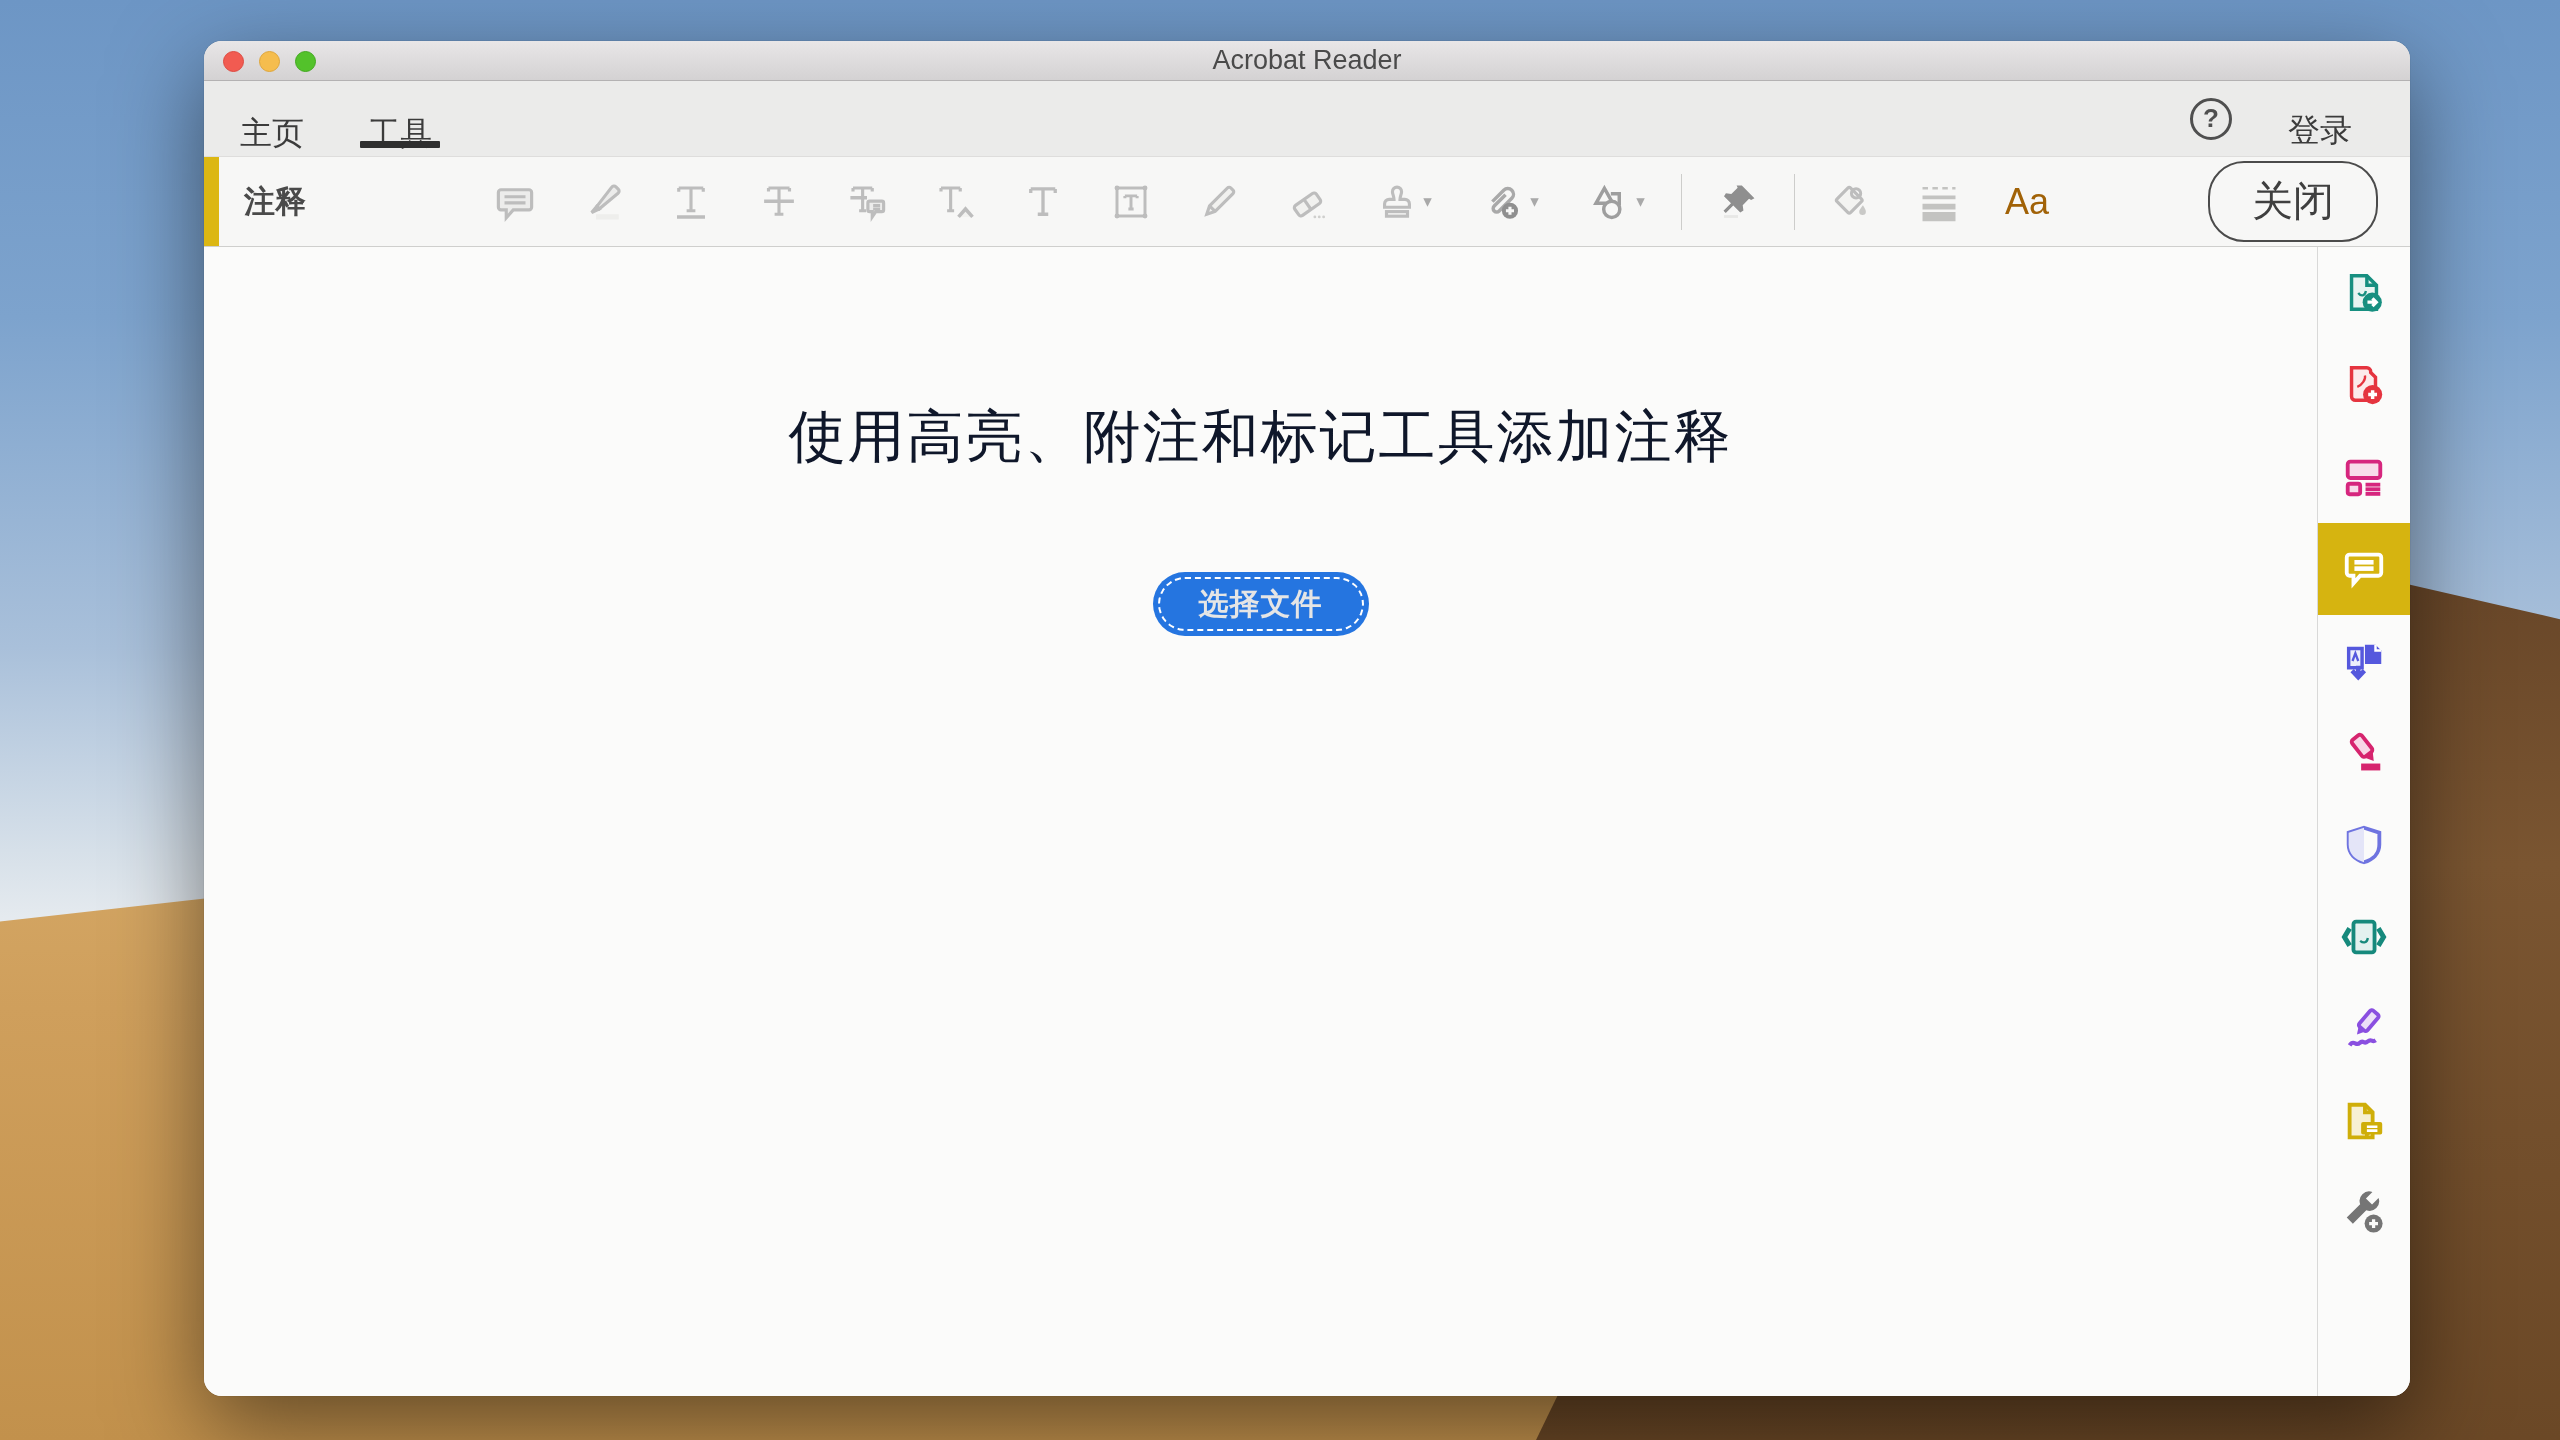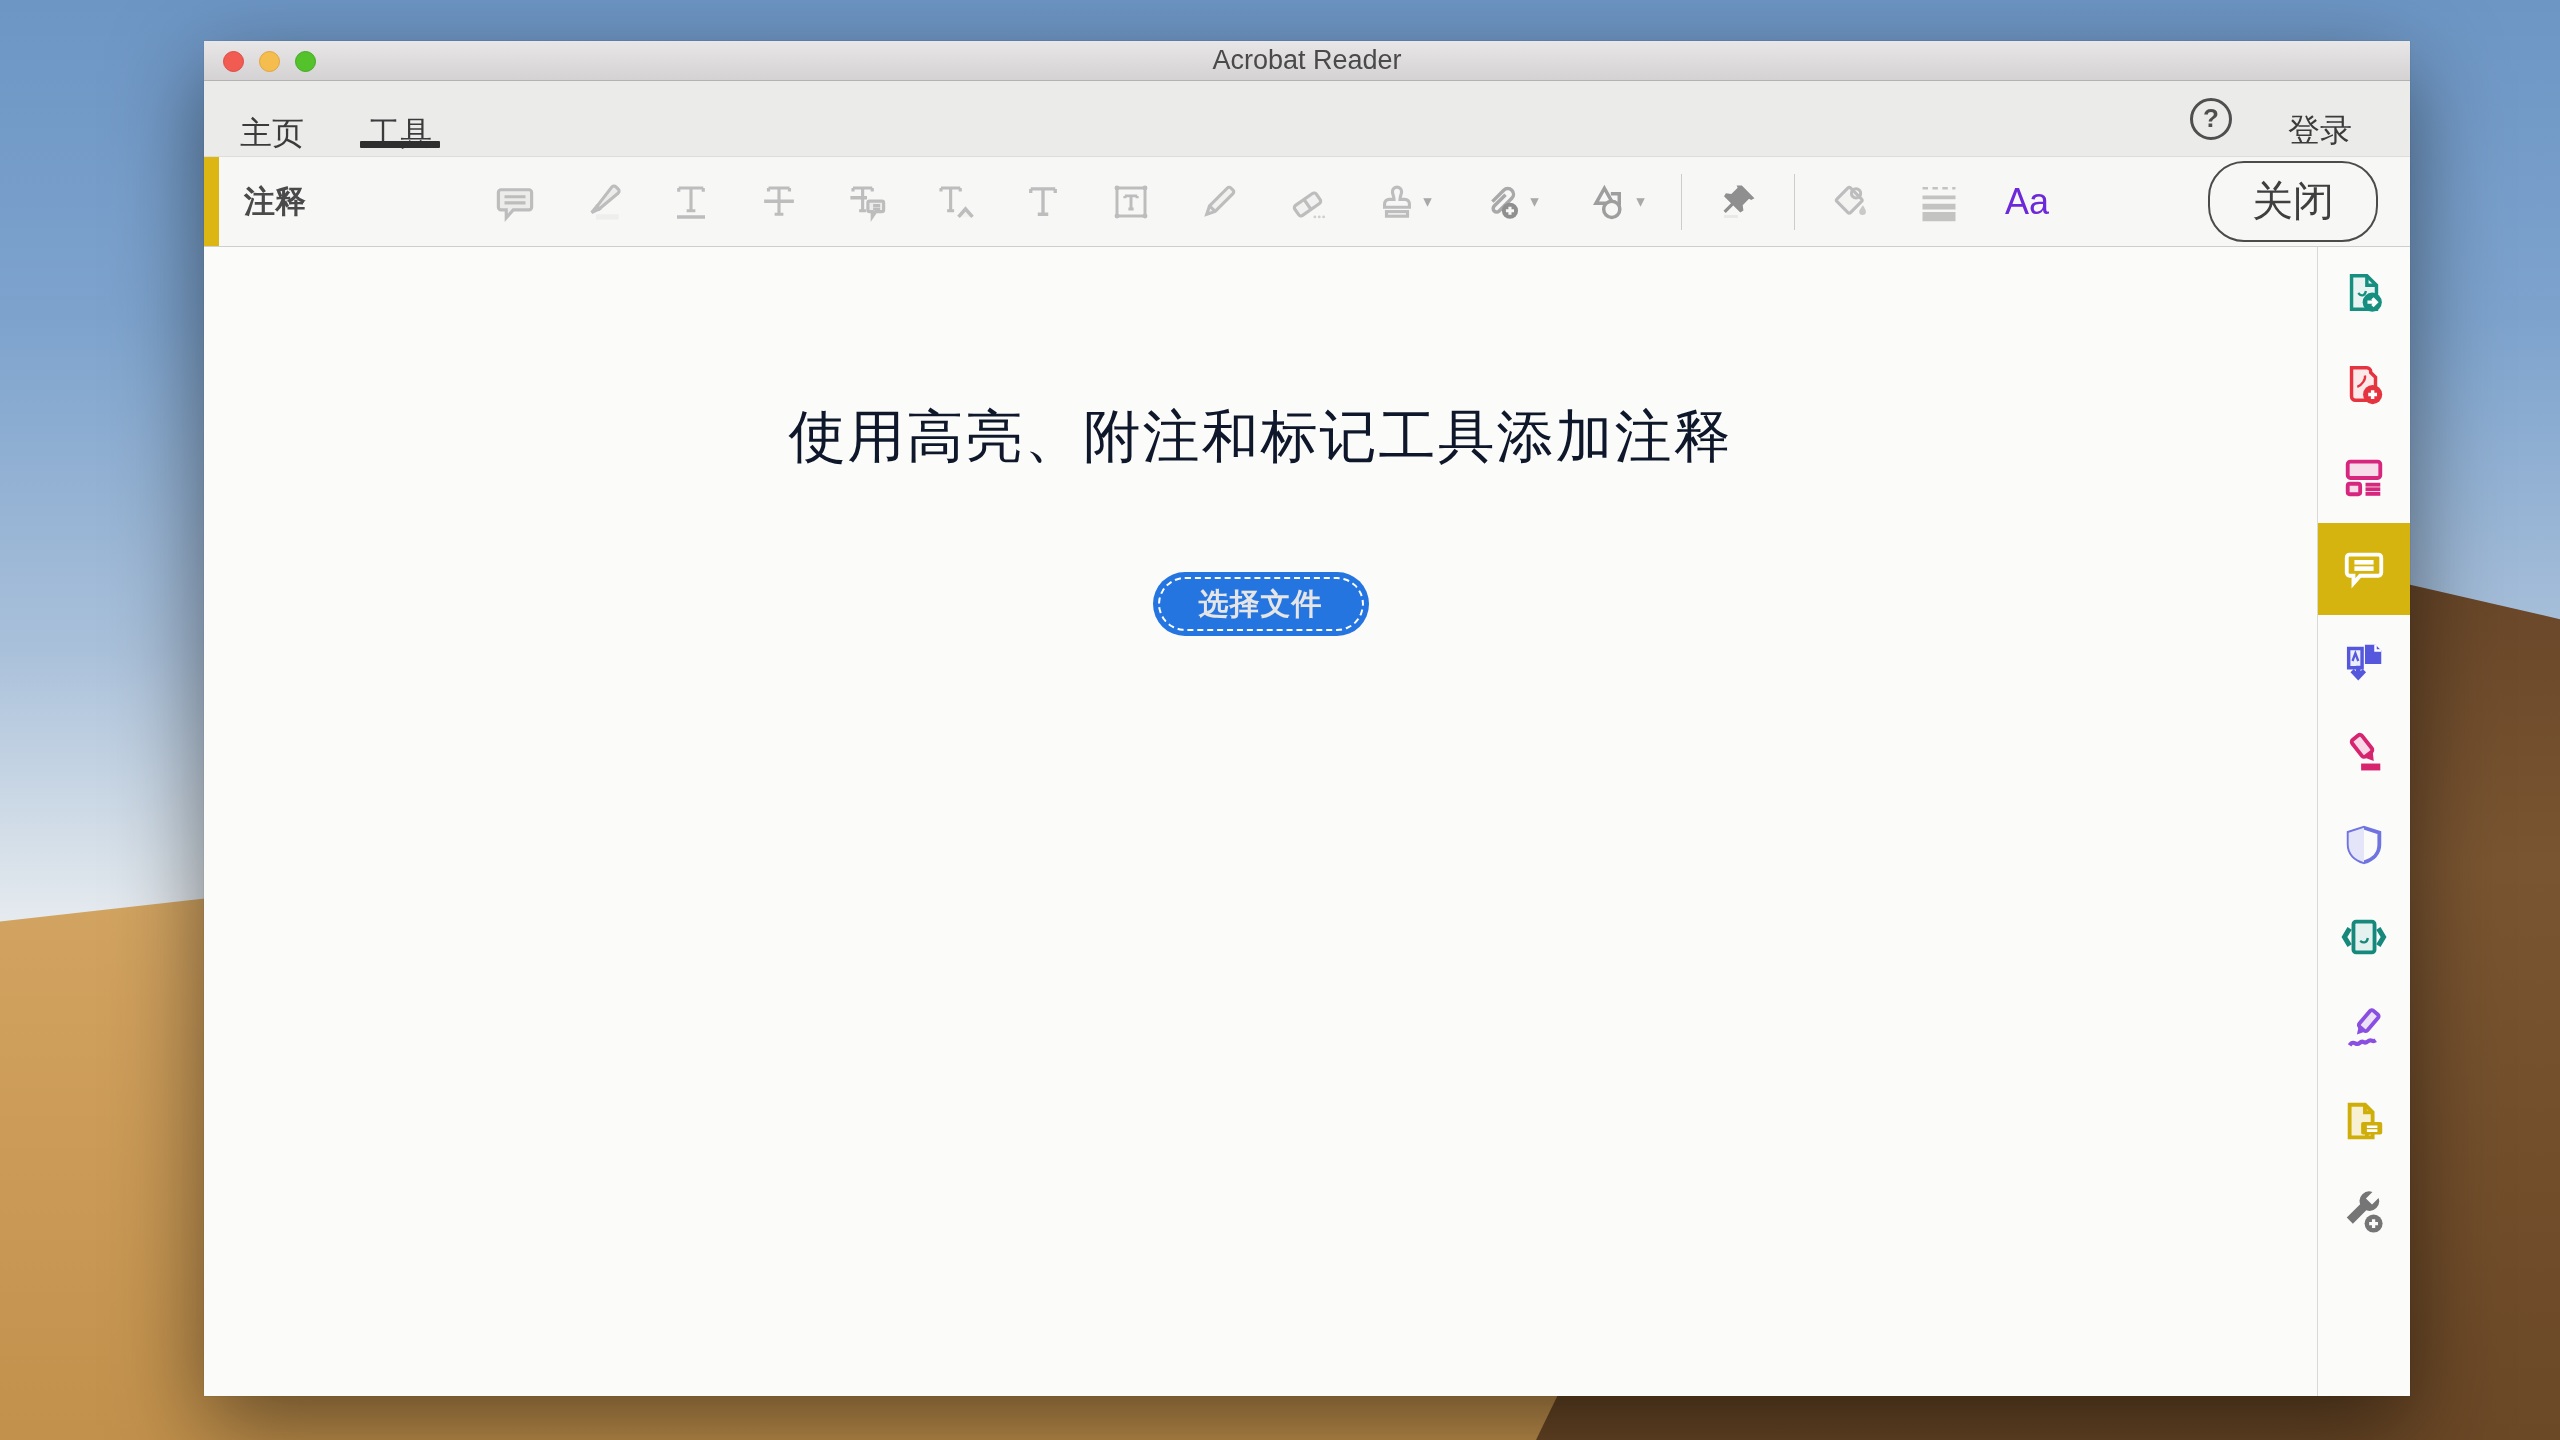--- a/index.html
+++ b/index.html
@@ -11,21 +11,21 @@
     background:linear-gradient(180deg,#6d96c5 0%,#7da3cd 22%,#a9c0da 45%,#d9e2ea 60%,#ecefF2 66%); }
   .dune-sand { position:absolute; left:0; top:0; width:100%; height:100%;
     background:linear-gradient(180deg,#ecd49b 0%,#e0b977 34%,#cf9f5c 70%,#c2914c 100%);
     clip-path:polygon(0 64%, 40% 56%, 100% 96%, 100% 100%, 0 100%); }
   .dune-brown { position:absolute; left:0; top:0; width:100%; height:100%;
     background:linear-gradient(180deg,#56381f 0%,#5f3f24 30%,#7a5531 60%,#6b4826 100%);
     clip-path:polygon(60% 100%, 78% 34%, 100% 43%, 100% 100%); }
 
   
   .window { position:absolute; left:204px; top:41px; width:2206px; height:1355px;
-    border-radius:1px; overflow:hidden; background:#fbfbfa;
+    border-radius:18px; overflow:hidden; background:#fbfbfa;
     box-shadow:0 30px 90px rgba(0,0,0,.5), 0 0 1px rgba(0,0,0,.4);
     display:flex; flex-direction:column; }
 
   
   .titlebar { height:40px; flex:0 0 40px; position:relative;
     background:linear-gradient(180deg,#e8e6e7 0%,#d4d2d3 100%);
     border-bottom:1px solid #b4b2b3; display:flex; align-items:center; justify-content:center; }
   .traffic { position:absolute; left:19px; top:10px; display:flex; gap:15px; }
   .light { width:21px; height:21px; border-radius:50%; }
   .light.red    { background:#f15b51; border:1px solid #dd4a41; }
@@ -50,21 +50,21 @@
   .toolbar { height:90px; flex:0 0 90px; background:#f7f7f6; border-bottom:1px solid #cfcfcd;
     display:flex; align-items:center; position:relative; }
   .accent-bar { width:15px; height:100%; background:#dcb713; flex:0 0 15px; }
   .toolbar-label { font-size:31px; font-weight:bold; color:#4a4a4a; margin-left:25px;font-family:Liberation Serif, serif; }
   .tools-row { display:flex; align-items:center; margin-left:165px; gap:0; }
   .tool-btn { width:88px; height:66px; display:flex; align-items:center; justify-content:center;
     cursor:default; }
   .tool-btn.w-caret { width:106px; }
   .caret { font-size:17px; color:#a9a9a9; margin-left:5px; }
   .tb-sep { width:1px; height:56px; background:#cdcdcb; margin:0 12px; }
-  .aa-label { font-size:36px; color:#6d28d9; }
+  .aa-label { font-size:36px; color:#a16207; }
   .close-btn { margin-left:auto; margin-right:32px; border:2.5px solid #4b4b4b; background:transparent;
     border-radius:36px; padding:11px 42px; font-size:41px; color:#3f3f3f;
     font-family:Liberation Serif, serif; cursor:default; }
 
   
   .win-body { flex:1; display:flex; min-height:0; }
   .content { flex:1; background:#fbfbfa; display:flex; flex-direction:column; align-items:center; }
   .heading { margin-top:152px; font-size:57px; color:#0f172a; letter-spacing:2px; }
   .select-file-btn { margin-top:96px; height:64px; padding:0 46px; border:none;
     background:#2575e0; color:#e5e5e5; font-size:30px; font-weight:bold; font-family:inherit;

